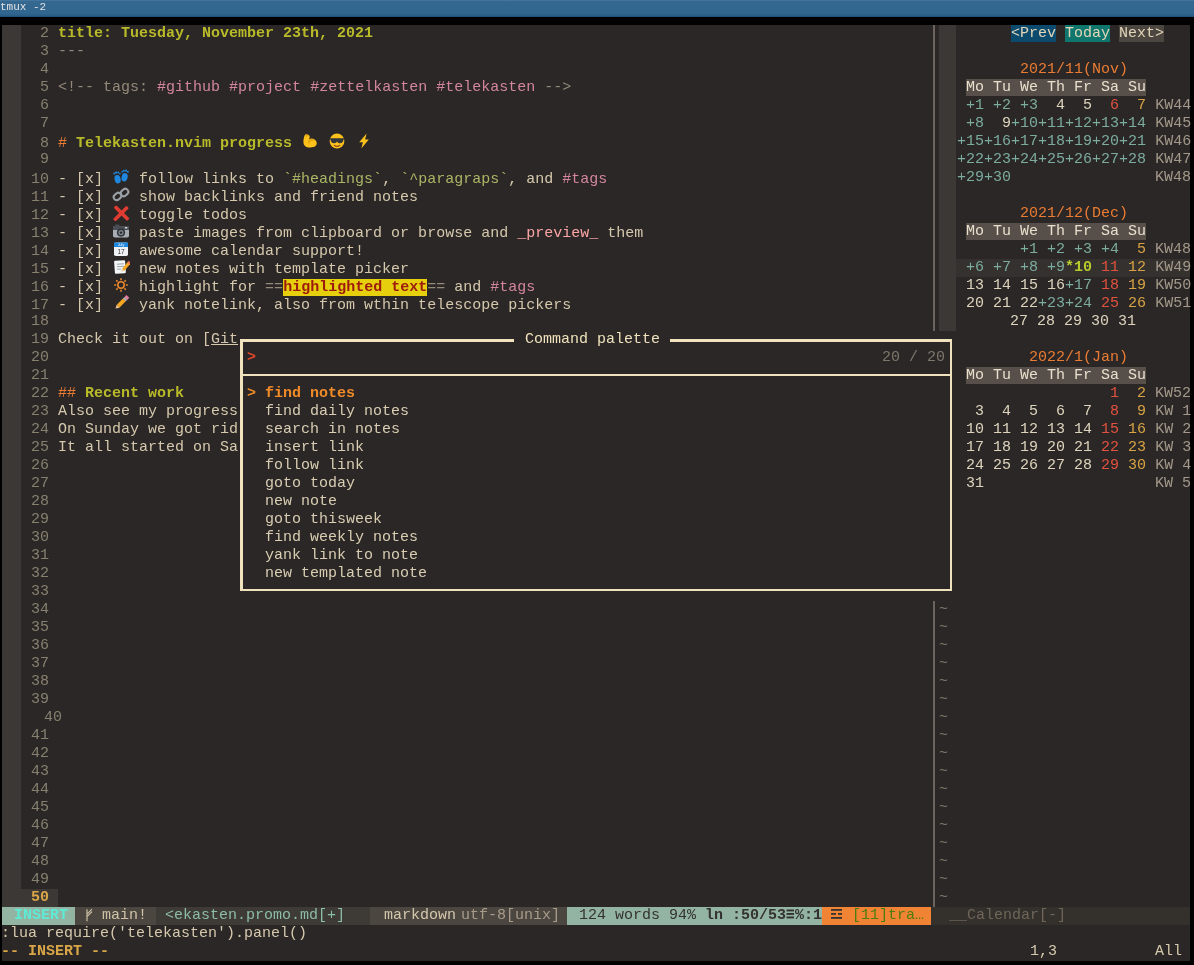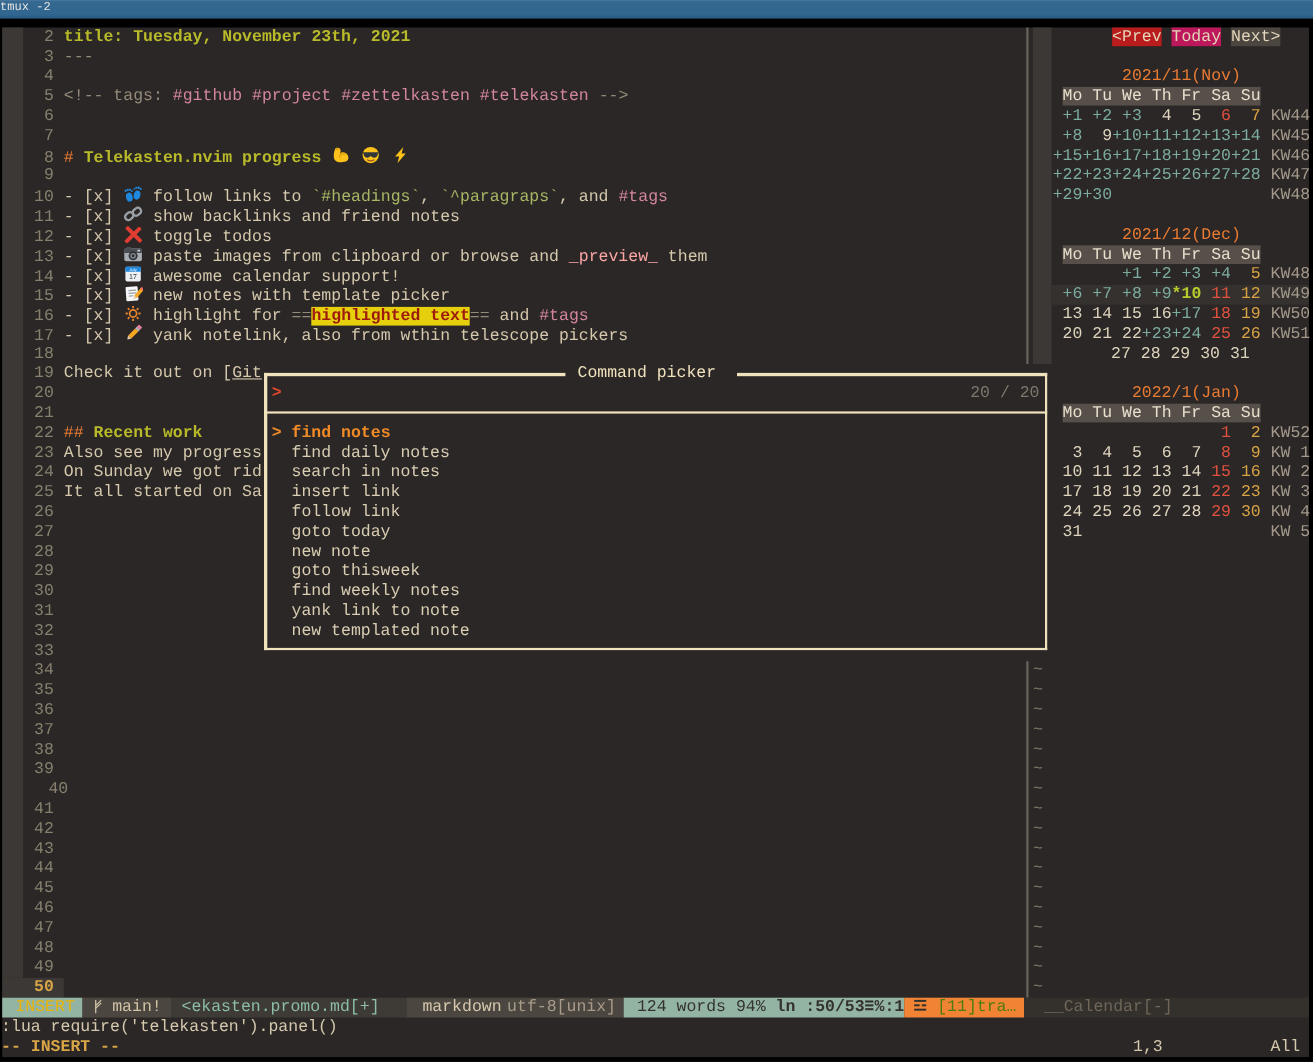--- a/index.html
+++ b/index.html
@@ -254,21 +254,21 @@
 <div class="a" style="left:4px;top:853px">
     <pre>  <span class="g"> 48</span> </pre>
   </div>
 <div class="a" style="left:4px;top:871px">
     <pre>  <span class="g"> 49</span> </pre>
   </div>
 <div class="a" style="left:4px;top:889px">
     <pre>  <span style="color:#d9a647;font-weight:bold"> 50</span> </pre>
   </div>
 <div class="a" style="left:939px;top:25px">
-    <pre>        <span style="background:#b91c1c;color:#e3d6b9">&lt;Prev</span> <span style="background:#be185d;color:#e3d6b9">Today</span> <span style="background:#4c4641;color:#e3d6b9">Next&gt;</span></pre>
+    <pre>        <span style="background:#0c4a6e;color:#e3d6b9">&lt;Prev</span> <span style="background:#0f766e;color:#e3d6b9">Today</span> <span style="background:#4c4641;color:#e3d6b9">Next&gt;</span></pre>
   </div>
 <div class="a" style="left:939px;top:61px">
     <pre>         <span class="or">2021/11(Nov)</span></pre>
   </div>
 <div class="a" style="left:939px;top:79px">
     <pre>   <span style="background:#564f4a;color:#e8e0cc">Mo Tu We Th Fr Sa Su</span></pre>
   </div>
 <div class="a" style="left:939px;top:97px">
     <pre>  <span class="tl"> +1</span><span class="tl"> +2</span><span class="tl"> +3</span><span class="dw">  4</span><span class="dw">  5</span><span class="rd">  6</span><span class="yl">  7</span> <span class="kw">KW44</span></pre>
   </div>
@@ -374,21 +374,21 @@
 <div class="a" style="left:939px;top:853px">
     <pre><span style="color:#80786a">~</span></pre>
   </div>
 <div class="a" style="left:939px;top:871px">
     <pre><span style="color:#80786a">~</span></pre>
   </div>
 <div class="a" style="left:939px;top:889px">
     <pre><span style="color:#80786a">~</span></pre>
   </div>
 <div class="a" style="left:525px;top:331px">
-    <pre><span style="color:#f0e2bc">Command picker</span></pre>
+    <pre><span style="color:#f0e2bc">Command palette</span></pre>
   </div>
 <div class="a" style="left:247px;top:349px">
     <pre><span style="color:#e0472b;font-weight:bold">&gt;</span></pre>
   </div>
 <div class="a" style="left:882px;top:349px">
     <pre><span style="color:#7d766b">20 / 20</span></pre>
   </div>
 <div class="a" style="left:247px;top:385px">
     <pre><span style="color:#f08b28;font-weight:bold">&gt;</span> <span style="color:#f08b28;font-weight:bold">find notes</span></pre>
   </div>
@@ -416,21 +416,21 @@
 <div class="a" style="left:265px;top:529px">
     <pre><span style="color:#d9cdb2">find weekly notes</span></pre>
   </div>
 <div class="a" style="left:265px;top:547px">
     <pre><span style="color:#d9cdb2">yank link to note</span></pre>
   </div>
 <div class="a" style="left:265px;top:565px">
     <pre><span style="color:#d9cdb2">new templated note</span></pre>
   </div>
 <div class="a" style="left:14px;top:907px">
-    <pre><span style="color:#eab308;font-weight:normal">INSERT</span></pre>
+    <pre><span style="color:#5eead4;font-weight:bold">INSERT</span></pre>
   </div>
 <div class="a" style="left:84px;top:907px">
     <pre><svg width="10" height="15" viewBox="0 0 10 15" style="vertical-align:-3px">
         <g stroke="#cbbfa4" stroke-width="1.2" fill="none">
           <path d="M3 2.2v12M3 7.2l5-5M3 9.7l5-5"></path>
         </g>
       </svg></pre>
   </div>
 <div class="a" style="left:102px;top:907px">
     <pre><span style="color:#d0c3a5">main!</span></pre>

